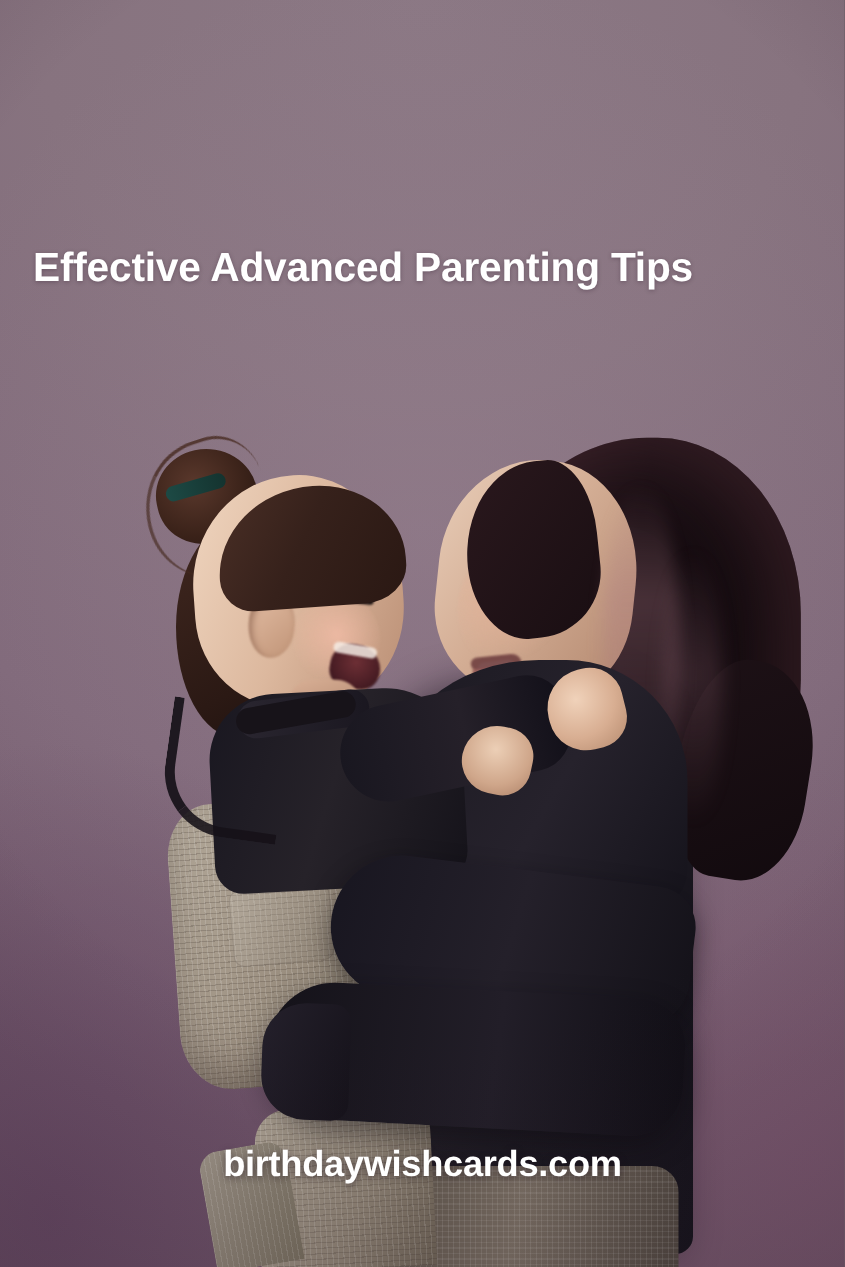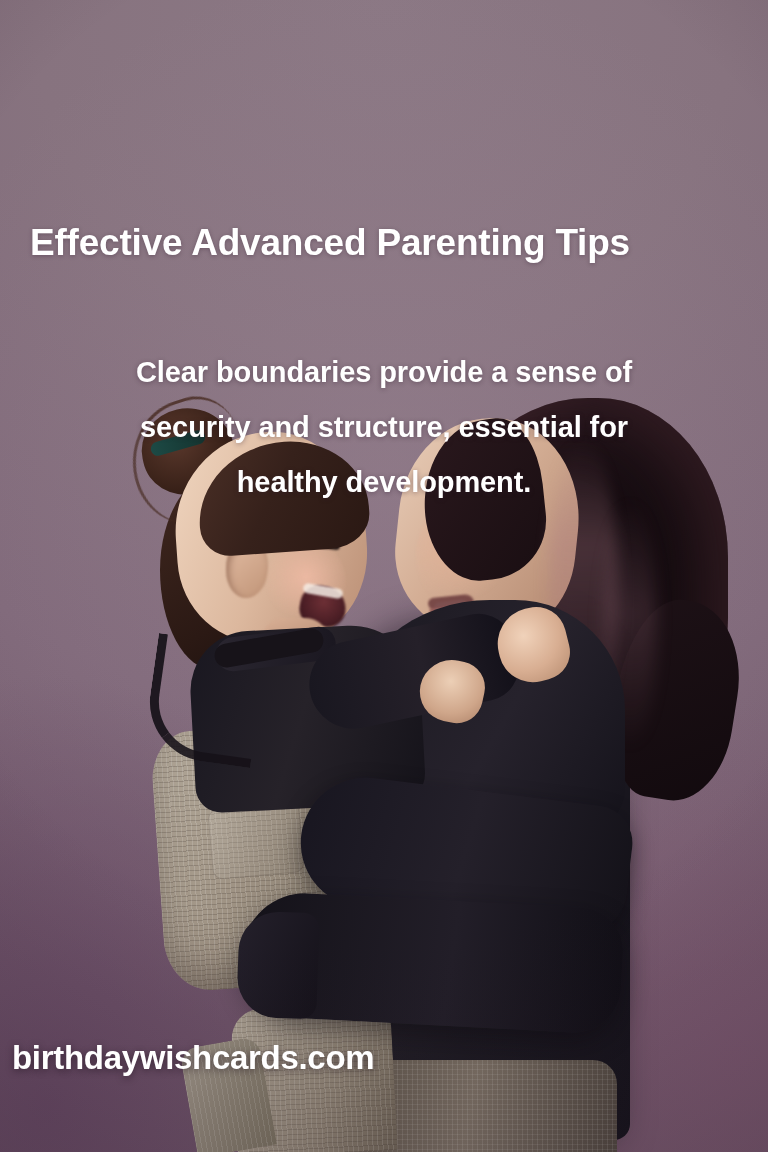--- a/index.html
+++ b/index.html
@@ -364,24 +364,24 @@
     color: #ffffff;
     font-size: 29px;
     line-height: 55px;
     font-weight: bold;
     letter-spacing: -0.1px;
     text-shadow: 0 1px 5px rgba(45,25,42,.4);
   }
 
   .site-url {
     position: absolute;
-    left: 12px;
+    left: 0;
     right: 0;
     top: 1036px;
-    text-align: left;
+    text-align: center;
     color: #ffffff;
     font-size: 33px;
     line-height: 44px;
     font-weight: bold;
     letter-spacing: -0.3px;
     text-shadow: 0 2px 7px rgba(30,16,28,.55);
   }
 </style>
 </head>
 <body>
@@ -445,23 +445,17 @@
 
   <div class="bg-vignette"></div>
 
   <div class="overlay">
 
     <h1 class="headline">
       <span>Effective Advanced Parenting</span>
       <span>Tips</span>
     </h1>
 
-    <p class="subhead">
-      <span>Clear boundaries provide a</span>
-      <span>sense of security and</span>
-      <span>structure, essential for</span>
-      <span>healthy development.</span>
-    </p>
 
     <div class="site-url">birthdaywishcards.com</div>
 
   </div>
 </div>
 
 </body></html>

